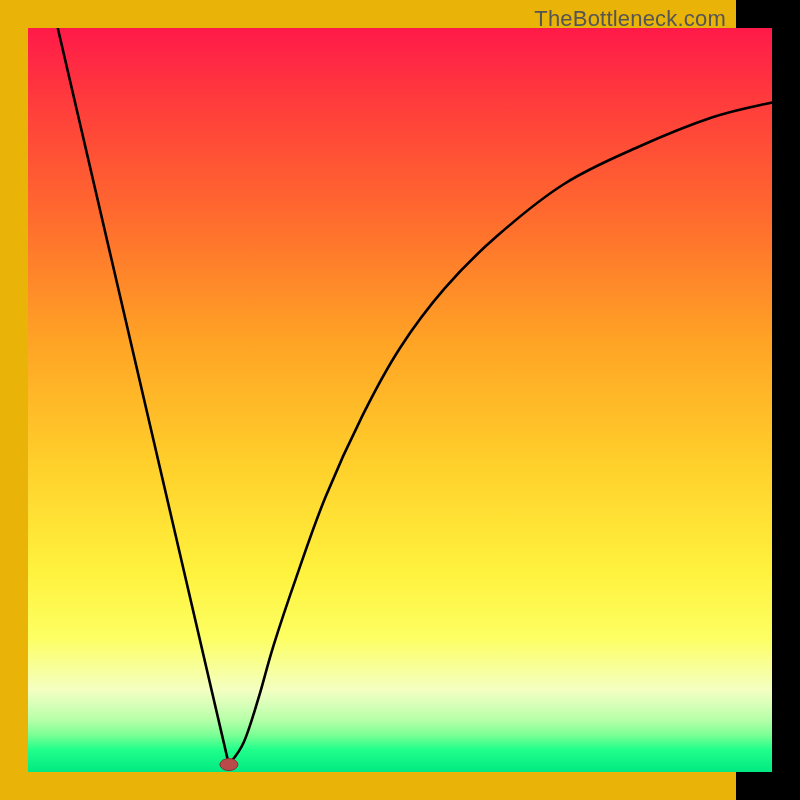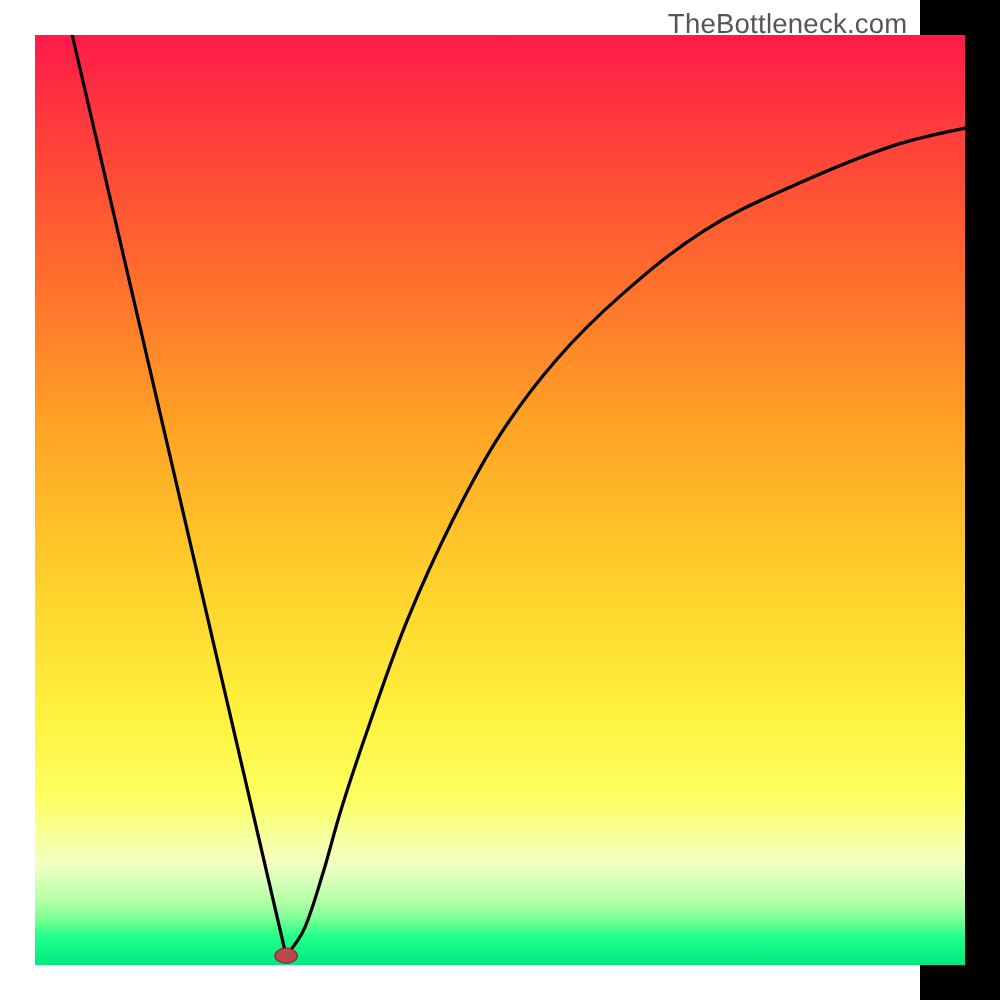--- a/index.html
+++ b/index.html
@@ -8,21 +8,21 @@
     width: 800px;
     height: 800px;
     background: #000;
     overflow: hidden;
     font-family: Arial, Helvetica, sans-serif;
   }
   .frame {
     position: relative;
     width: 736px;
     height: 800px;
-    background: #ffffff;
+    background: #eab308;
   }
   .plot {
     position: absolute;
     left: 28px;
     top: 28px;
     width: 744px;
     height: 744px;
     background: linear-gradient(to bottom,
       #ff1a49 0%,
       #ff3c3c 10%,

